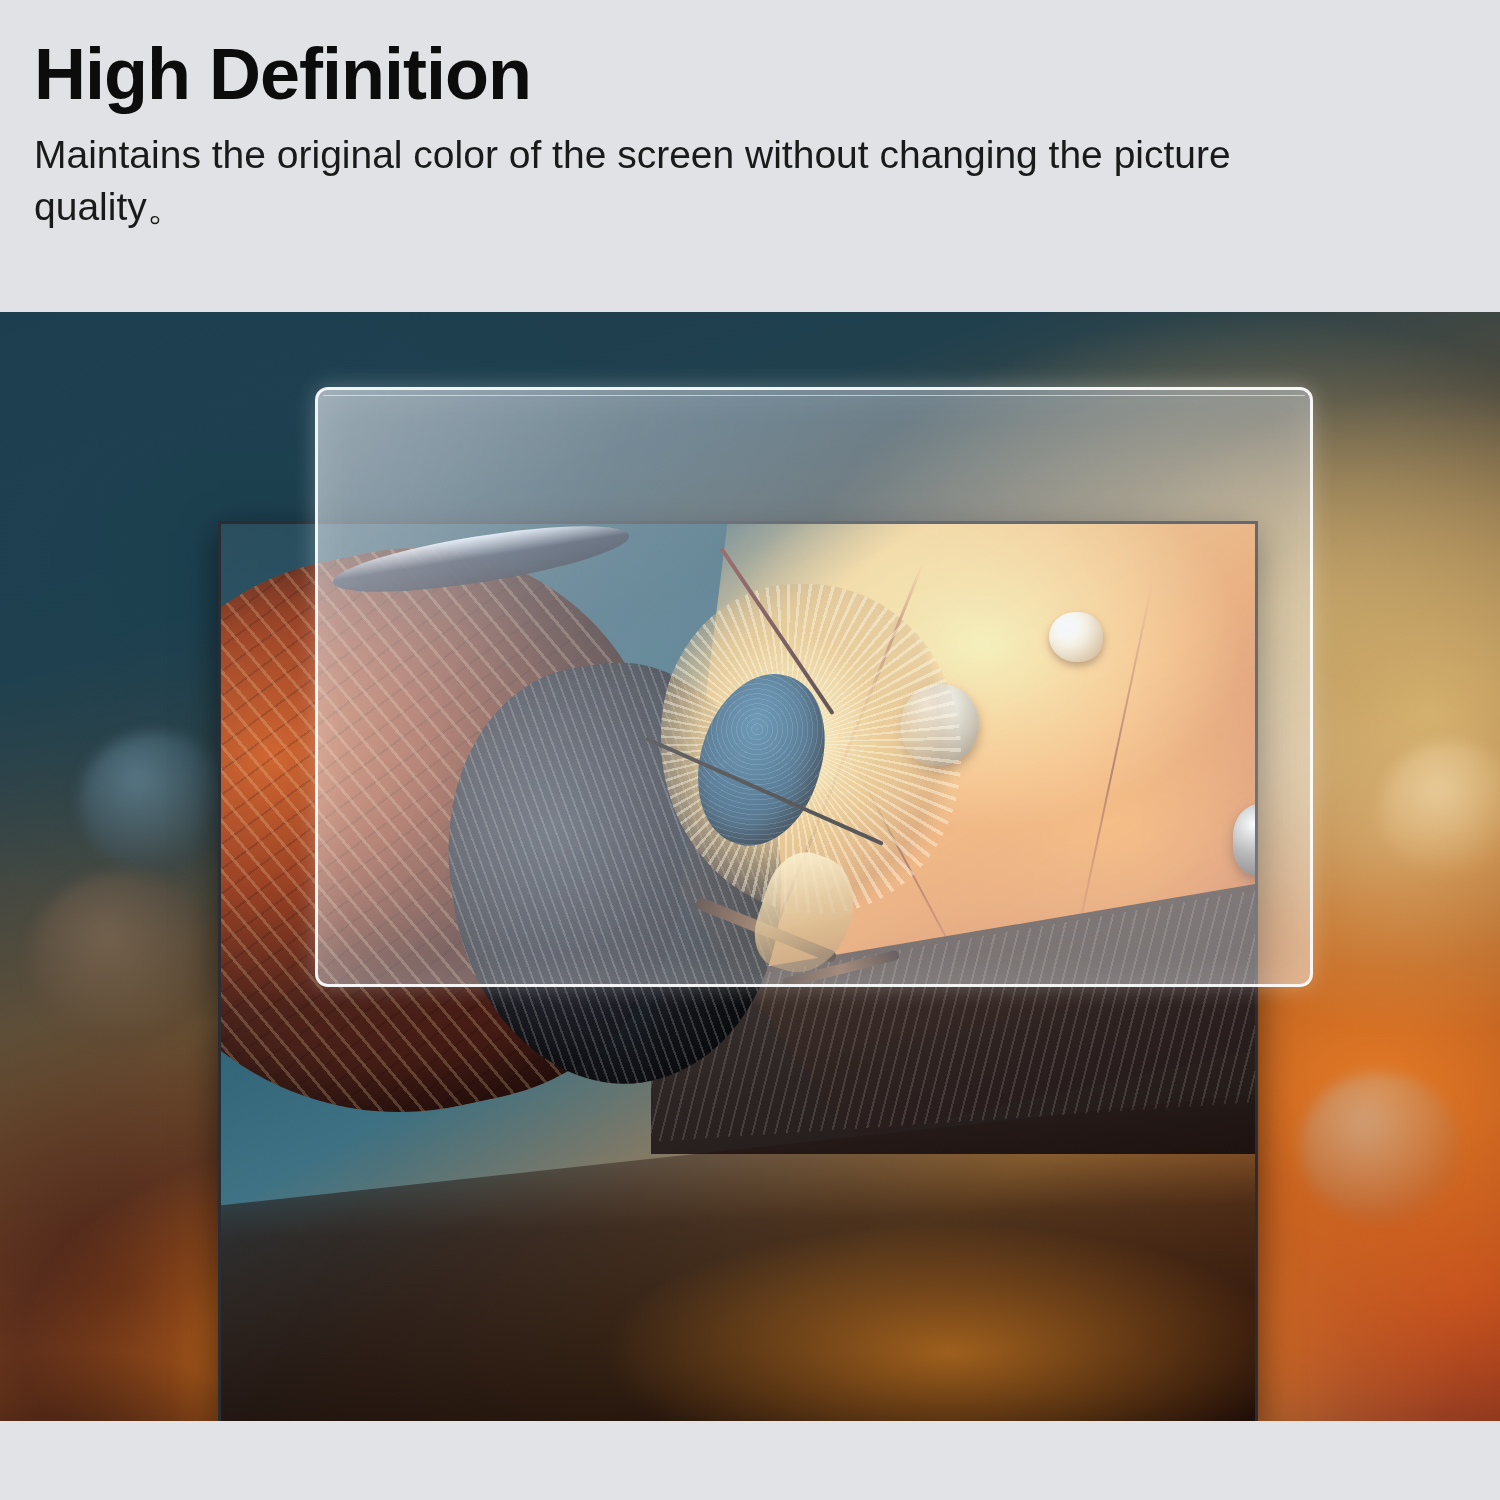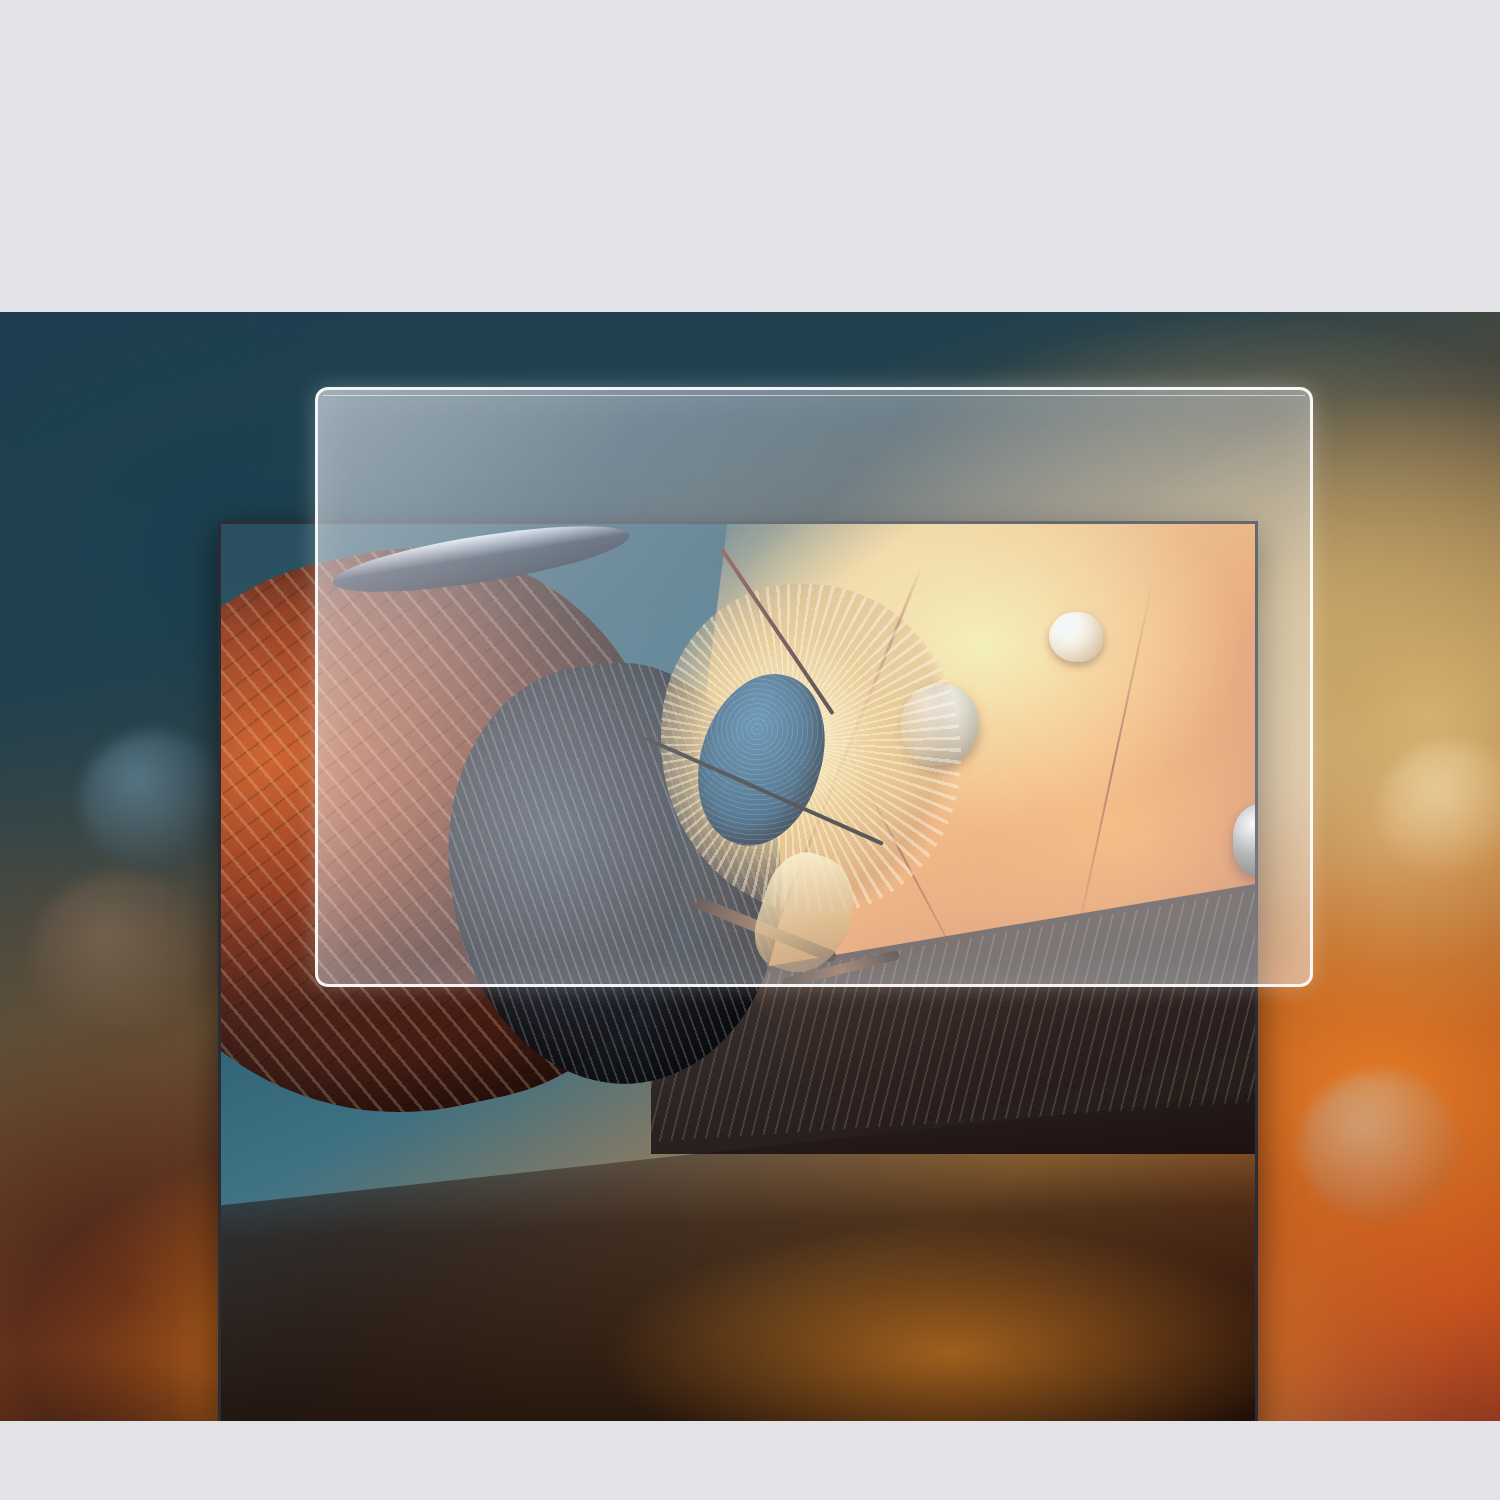--- a/index.html
+++ b/index.html
@@ -103,20 +103,24 @@
   #photo-top-edge {
     position:absolute; left:0; top:0; width:1500px; height:2px;
     background:rgba(120,80,80,.35);
   }
 </style>
 </head>
 <body>
 
 <div id="page">
 
+  <div id="header">
+    <div id="headline">High Definition</div>
+    <div id="subhead">Maintains the original color of the screen without changing the picture quality。</div>
+  </div>
 
   <div id="photo">
     <div id="photo-top-edge"></div>
 
     <div class="bg-layer" id="bg-base"></div>
     <div class="bg-layer" id="bg-soft"></div>
 
     <div class="bokeh" style="left:80px;top:420px;width:150px;height:140px;background:radial-gradient(circle at 38% 34%, rgba(120,158,180,.55), rgba(40,70,92,.15) 70%);"></div>
     <div class="bokeh" style="left:30px;top:560px;width:190px;height:175px;background:radial-gradient(circle at 40% 36%, rgba(150,120,96,.48), rgba(60,40,34,.12) 72%);"></div>
     <div class="bokeh" style="left:1380px;top:430px;width:140px;height:135px;background:radial-gradient(circle at 42% 36%, rgba(255,236,196,.50), rgba(220,160,80,.10) 72%);"></div>

